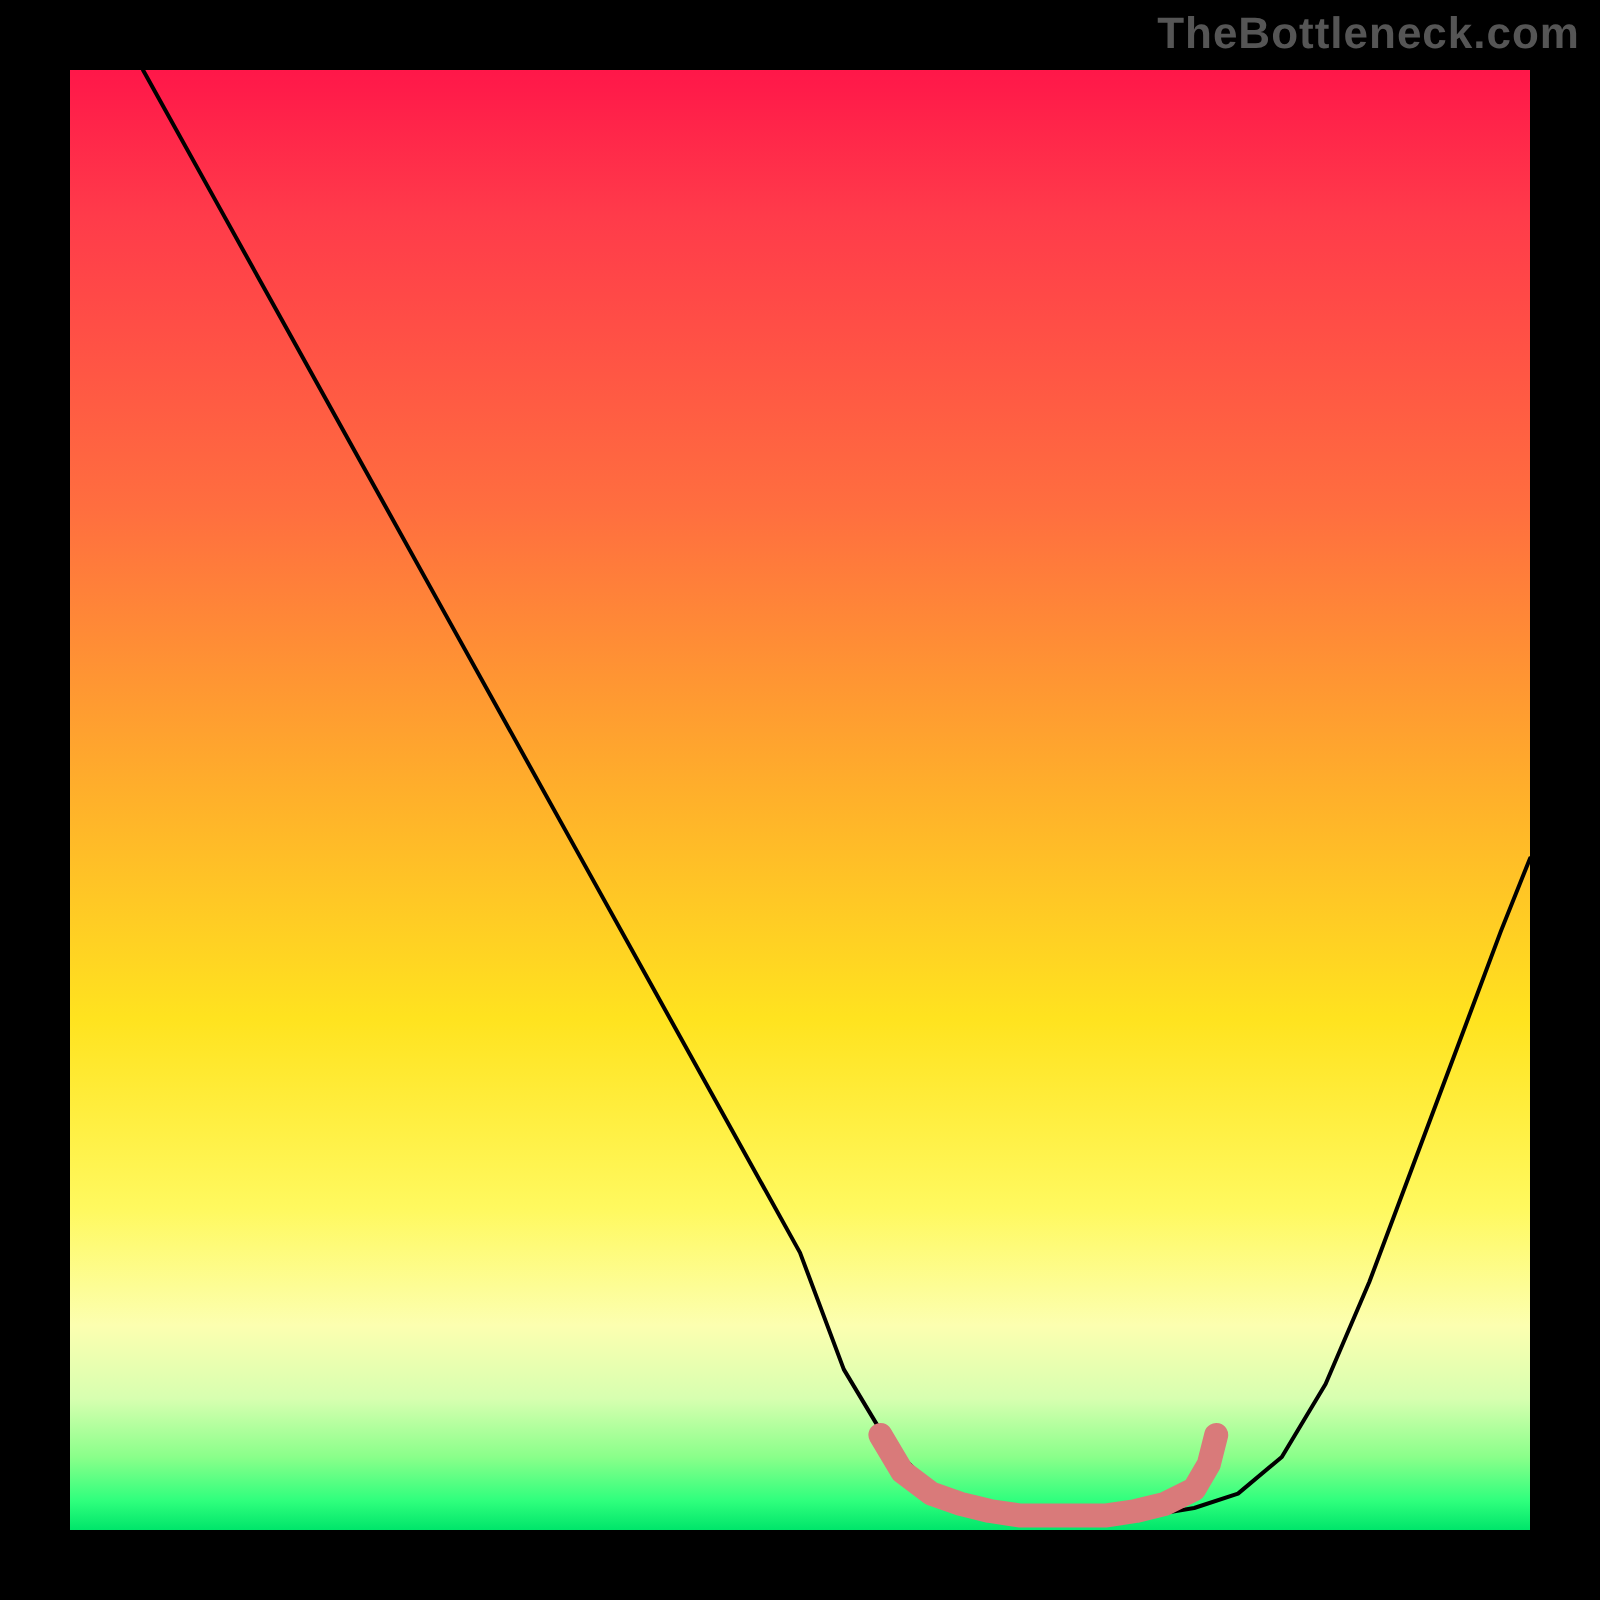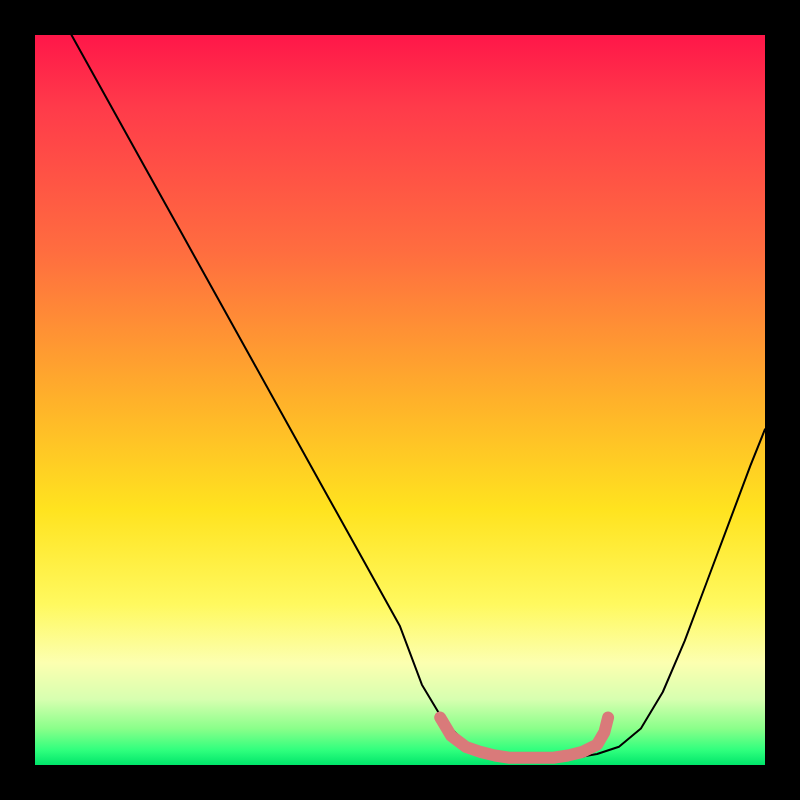--- a/index.html
+++ b/index.html
@@ -57,20 +57,21 @@
     width: 730px;
     height: 730px;
     overflow: visible;
   }
 </style>
 </head>
 <body>
 
 <div class="frame">
 
+  <div class="watermark">TheBottleneck.com</div>
 
   <div class="plot-area">
     <svg class="curve" viewBox="0 0 730 730" preserveAspectRatio="none">
       <path id="curve-path" fill="none" stroke="#000" stroke-width="2" stroke-linecap="round" stroke-linejoin="round" d="M36.5 0.0 L73.0 65.7 L109.5 131.4 L146.0 197.1 L182.5 262.8 L219.0 328.5 L255.5 394.2 L292.0 459.9 L328.5 525.6 L365.0 591.3 L386.9 649.7 L408.8 686.2 L430.7 708.1 L452.6 719.0 L474.5 722.7 L496.4 722.7 L518.3 722.7 L540.2 722.7 L562.1 719.0 L584.0 711.8 L605.9 693.5 L627.8 657.0 L649.7 605.9 L671.6 547.5 L693.5 489.1 L715.4 430.7 L730.0 394.2"></path>
       <path id="trough-path" fill="none" stroke="#d97a7a" stroke-width="12" stroke-linecap="round" stroke-linejoin="round" d="M405.2 682.5 L416.1 700.8 L430.7 711.8 L445.3 716.9 L459.9 720.5 L474.5 722.7 L489.1 722.7 L503.7 722.7 L518.3 722.7 L532.9 720.5 L547.5 716.9 L562.1 709.6 L569.4 697.1 L573.1 682.5"></path>
     </svg>
   </div>
 
 </div>
 

